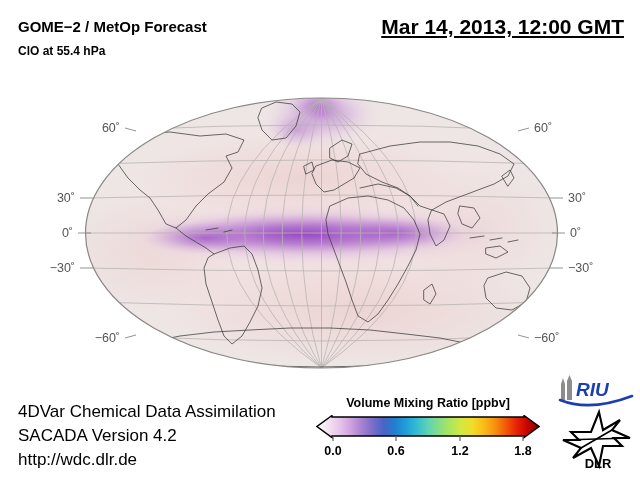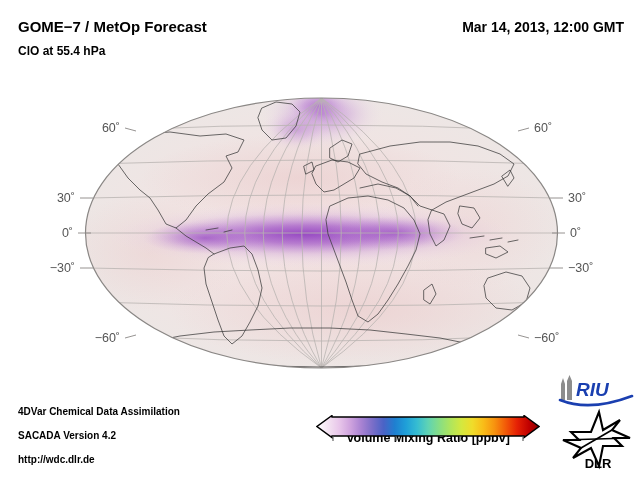--- a/index.html
+++ b/index.html
@@ -32,42 +32,43 @@
     top: 40px;
     font-size: 12px;
     font-weight: bold;
     line-height: 22px;
     white-space: nowrap;
   }
   #header-timestamp {
     position: absolute;
     right: 16px;
     top: 16px;
-    font-size: 14px;
+    font-size: 21px;
     font-weight: bold;
     line-height: 22px;
     white-space: nowrap;
+    text-decoration: underline;
   }
 
   
   #map-panel {
     position: absolute;
     left: 0;
     top: 78px;
     width: 568px;
     height: 312px;
   }
   #map-svg { display: block; }
 
   
   .footer-line {
     position: absolute;
     left: 18px;
-    font-size: 10px;
-    font-weight: bold;
+    font-size: 17px;
+    font-weight: normal;
     line-height: 18px;
     white-space: nowrap;
   }
   #footer-line-1 { top: 403px; }
   #footer-line-2 { top: 427px; }
   #footer-line-3 { top: 451px; }
 
   
   #colorbar-block {
     position: absolute;
@@ -78,21 +79,20 @@
   }
   #colorbar-title {
     position: absolute;
     left: 0;
     top: 0;
     width: 224px;
     text-align: center;
     font-size: 12.5px;
     font-weight: bold;
     white-space: nowrap;
-    margin-top: 35px;
   }
   #colorbar-svg {
     position: absolute;
     left: 0;
     top: 19px;
   }
   #colorbar-ticklabels {
     position: absolute;
     left: 0;
     top: 48px;
@@ -120,21 +120,21 @@
     position: absolute;
     left: 558px;
     top: 408px;
     width: 80px;
     height: 62px;
   }
 </style>
 </head>
 <body>
 
-<div id="header-title">GOME−7 / MetOp Forecast</div>
+<div id="header-title">GOME−2 / MetOp Forecast</div>
 <div id="header-subtitle">ClO at 55.4 hPa</div>
 <div id="header-timestamp">Mar 14, 2013, 12:00 GMT</div>
 
 <div id="map-panel">
   <svg id="map-svg" width="640" height="312" viewBox="0 0 640 312">
     <defs>
       <clipPath id="globe-clip">
         <ellipse cx="321.5" cy="155" rx="236" ry="135"></ellipse>
       </clipPath>
 
@@ -340,20 +340,26 @@
              L 16,22.5 L 1,11.5 L 16,0.5 Z" fill="url(#cb-grad)" stroke="#000000" stroke-width="1.4" stroke-linejoin="miter"></path>
 
     <g stroke="#555555" stroke-width="1.1">
       <line x1="17" y1="21" x2="17" y2="26"></line>
       <line x1="80" y1="21" x2="80" y2="26"></line>
       <line x1="144" y1="21" x2="144" y2="26"></line>
       <line x1="207" y1="21" x2="207" y2="26"></line>
     </g>
   </svg>
 
+  <div id="colorbar-ticklabels">
+    <span class="cb-ticklabel" style="left:17px;">0.0</span>
+    <span class="cb-ticklabel" style="left:80px;">0.6</span>
+    <span class="cb-ticklabel" style="left:144px;">1.2</span>
+    <span class="cb-ticklabel" style="left:207px;">1.8</span>
+  </div>
 </div>
 
 <svg id="riu-logo" viewBox="0 0 80 34">
 
   <g fill="#8d8d8d">
     <path d="M 5,26 L 5,10 L 7,4 L 9,10 L 9,26 Z"></path>
     <path d="M 11,26 L 11,7 L 13.5,1 L 16,7 L 16,26 Z"></path>
   </g>
 
   <text x="20" y="22" font-family="Liberation Sans, sans-serif" font-size="19" font-weight="bold" font-style="italic" fill="#1a3fb0">RIU</text>

